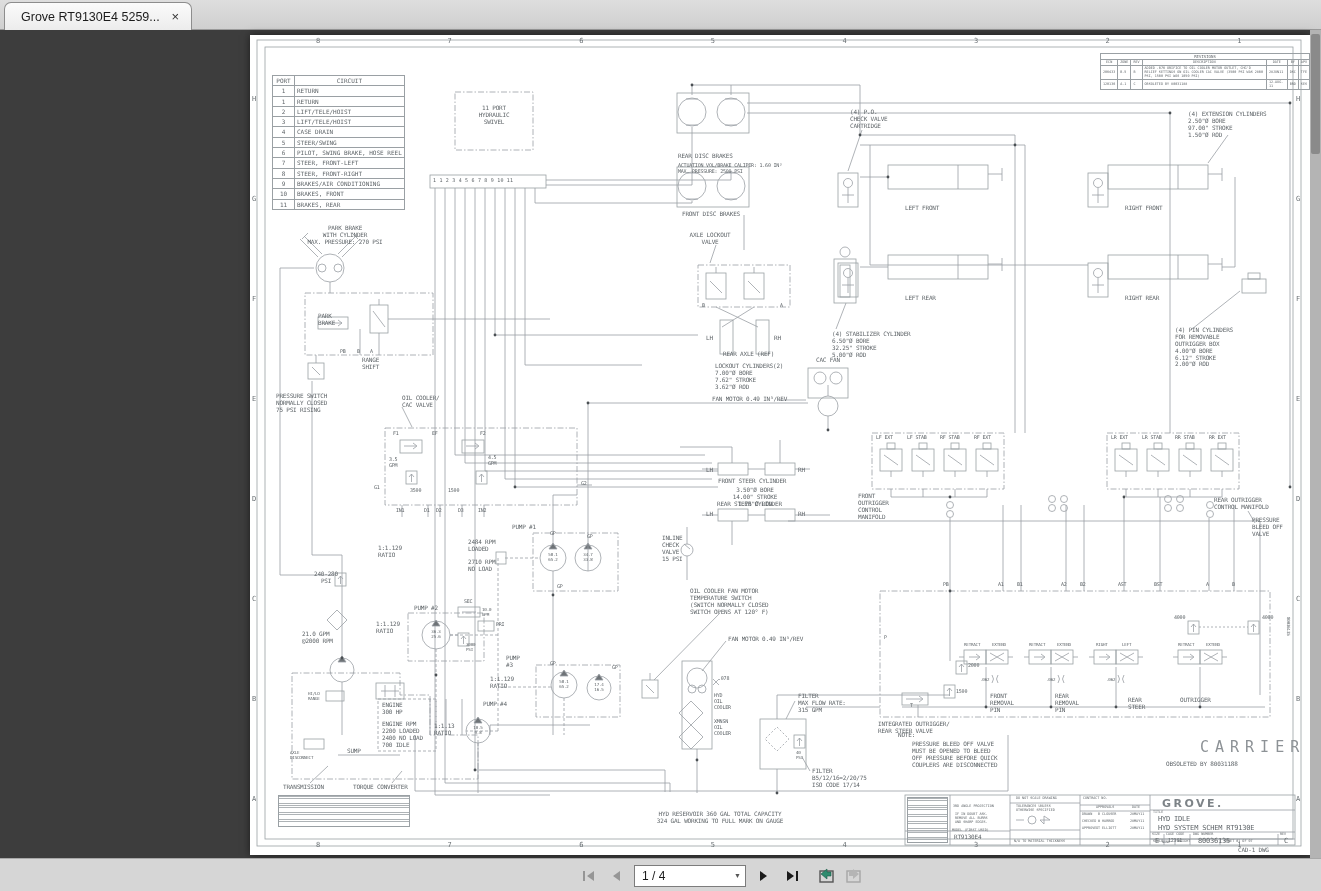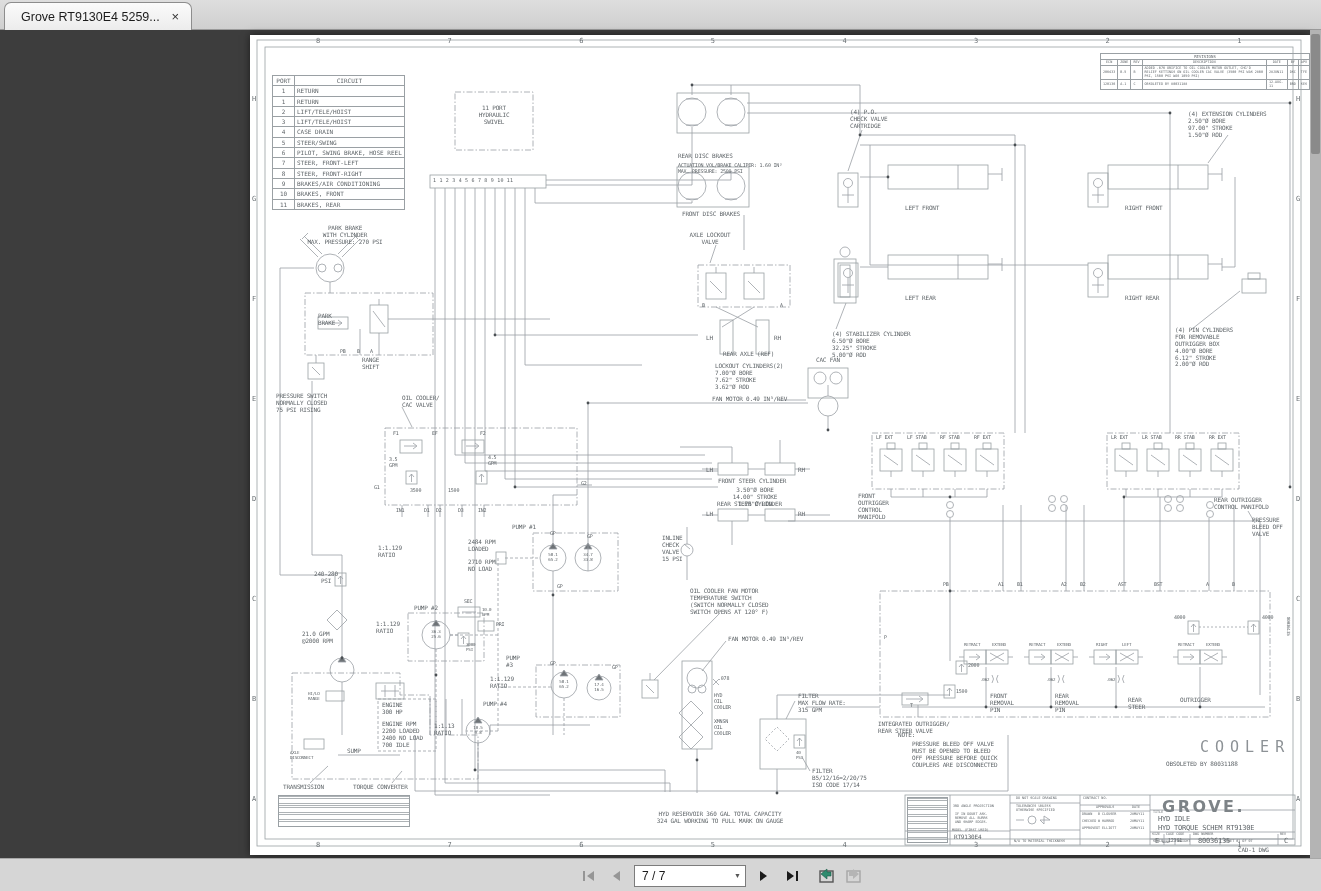--- a/index.html
+++ b/index.html
@@ -21,21 +21,21 @@
 .dw{position:absolute;left:0;top:0;width:1060px;height:820px}
 .dw svg{position:absolute;left:0;top:0}
 .lbl{position:absolute;font-family:"DejaVu Sans Mono",monospace;font-size:6px;line-height:1.15;color:#5f6569;white-space:pre-line;letter-spacing:-.2px}
 .c{text-align:center}
 .s5{font-size:5px}
 .s4{font-size:4.2px}
 .s3{font-size:3.4px;letter-spacing:0}
 .s7{font-size:7px}
 .zn{position:absolute;font-family:"DejaVu Sans Mono",monospace;font-size:7px;color:#6a7074}
 .carrier{font-size:15px;letter-spacing:6px;color:#8d9296;font-family:"DejaVu Sans Mono",monospace}
-.grove{font-size:16px;font-weight:bold;letter-spacing:2.5px;color:#7d8387;font-family:"DejaVu Sans",sans-serif}
+.grove{font-size:11px;font-weight:bold;letter-spacing:2.5px;color:#7d8387;font-family:"DejaVu Sans",sans-serif}
 .rot{transform:rotate(90deg);transform-origin:left top}
 table.cad{position:absolute;border-collapse:collapse;font-family:"DejaVu Sans Mono",monospace;color:#5f6569}
 table.cad th,table.cad td{border:.6px solid #9aa0a4;font-weight:normal;padding:0 2px;white-space:nowrap}
 #port-table{left:22px;top:40px;font-size:6px;line-height:1.55}
 #port-table td:first-child,#port-table th:first-child{text-align:center;width:22px}
 #rev-table{left:850px;top:18px;font-size:3.4px;line-height:1.3;letter-spacing:0}
 #rev-table .ttl{text-align:center;font-size:4px}
 #rev-table td{white-space:normal}
 .stripes{position:absolute;background:repeating-linear-gradient(#aeb3b6 0,#aeb3b6 .7px,transparent .7px,transparent 2.3px);border:.6px solid #9aa0a4}
 </style>
@@ -635,31 +635,31 @@
         <div class="lbl" style="left:878px;top:662px">REAR
 STEER</div>
         <div class="lbl" style="left:930px;top:662px">OUTRIGGER</div>
         <div class="lbl" style="left:628px;top:686px">INTEGRATED OUTRIGGER/
 REAR STEER VALVE</div>
         <div class="lbl" style="left:648px;top:697px">NOTE:</div>
         <div class="lbl" style="left:662px;top:706px">PRESSURE BLEED OFF VALVE
 MUST BE OPENED TO BLEED
 OFF PRESSURE BEFORE QUICK
 COUPLERS ARE DISCONNECTED</div>
-        <div class="lbl carrier" style="left:950px;top:704px">COOLER</div>
+        <div class="lbl carrier" style="left:950px;top:704px">CARRIER</div>
         <div class="lbl" style="left:916px;top:726px">OBSOLETED BY 80031188</div>
         <div class="lbl c" style="left:320px;top:776px;width:300px">HYD RESERVOIR 360 GAL TOTAL CAPACITY
 324 GAL WORKING TO FULL MARK ON GAUGE</div>
         <div class="lbl" style="left:988px;top:812px">CAD-1 DWG</div>
         <div class="lbl s4 rot" style="left:1040px;top:582px">80036135</div>
 
         <div class="lbl grove" style="left:912px;top:763px">GROVE.</div>
         <div class="lbl s3" style="left:903px;top:776px">TITLE</div>
         <div class="lbl s7" style="left:908px;top:780px">HYD IDLE</div>
-        <div class="lbl s7" style="left:908px;top:789px">HYD TORQUE SCHEM RT9130E</div>
+        <div class="lbl s7" style="left:908px;top:789px">HYD SYSTEM SCHEM RT9130E</div>
         <div class="lbl s3" style="left:902px;top:798px">SIZE</div>
         <div class="lbl s7" style="left:905px;top:802px">E</div>
         <div class="lbl s3" style="left:916px;top:798px">CAGE CODE</div>
         <div class="lbl s5" style="left:918px;top:803px">12361</div>
         <div class="lbl s3" style="left:943px;top:798px">DWG NUMBER</div>
         <div class="lbl s7" style="left:948px;top:802px">80036135</div>
         <div class="lbl s3" style="left:1030px;top:798px">REV</div>
         <div class="lbl s7" style="left:1034px;top:802px">C</div>
         <div class="lbl s3" style="left:903px;top:805px">SCALE</div>
         <div class="lbl s3" style="left:912px;top:806px">NONE</div>
@@ -736,21 +736,21 @@
           <rect x="2" y="2" width="2" height="10" fill="#969696"></rect>
           <polygon points="13,2 6,7 13,12" fill="#969696"></polygon>
         </svg>
     </span>
     <span class="navbtn">
       <svg width="12" height="14" viewBox="0 0 12 14">
           <polygon points="10,2 3,7 10,12" fill="#969696"></polygon>
         </svg>
     </span>
     <span class="pagebox">
-      <span>7 / 7</span>
+      <span>1 / 4</span>
       <span class="caret">▼</span>
     </span>
     <span class="navbtn">
       <svg width="12" height="14" viewBox="0 0 12 14">
           <polygon points="2,2 9,7 2,12" fill="#1a1a1a"></polygon>
         </svg>
     </span>
     <span class="navbtn">
       <svg width="15" height="14" viewBox="0 0 15 14">
           <polygon points="2,2 9,7 2,12" fill="#1a1a1a"></polygon>

